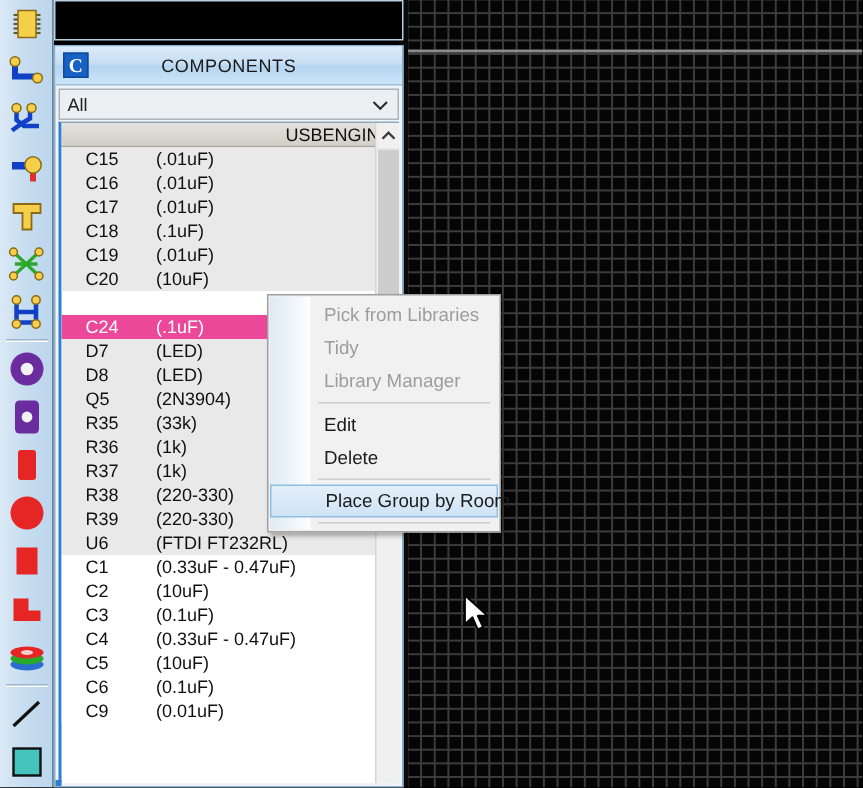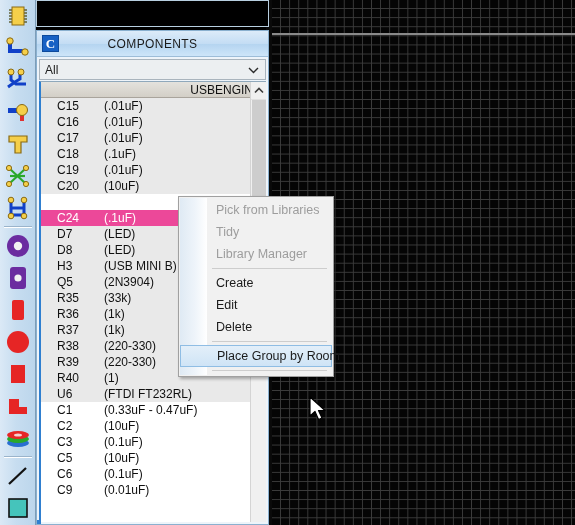--- a/index.html
+++ b/index.html
@@ -515,24 +515,20 @@
           </div>
           <div class="row g0">
             <span class="ref">D7</span>
             <span class="val">(LED)</span>
           </div>
           <div class="row g0">
             <span class="ref">D8</span>
             <span class="val">(LED)</span>
           </div>
           <div class="row g0">
-            <span class="ref">H3</span>
-            <span class="val">(USB MINI B)</span>
-          </div>
-          <div class="row g0">
             <span class="ref">Q5</span>
             <span class="val">(2N3904)</span>
           </div>
           <div class="row g0">
             <span class="ref">R35</span>
             <span class="val">(33k)</span>
           </div>
           <div class="row g0">
             <span class="ref">R36</span>
             <span class="val">(1k)</span>
@@ -541,40 +537,40 @@
             <span class="ref">R37</span>
             <span class="val">(1k)</span>
           </div>
           <div class="row g0">
             <span class="ref">R38</span>
             <span class="val">(220-330)</span>
           </div>
           <div class="row g0">
             <span class="ref">R39</span>
             <span class="val">(220-330)</span>
-          </div>
-          <div class="row g0">
-            <span class="ref">R40</span>
-            <span class="val">(1)</span>
           </div>
           <div class="row g0">
             <span class="ref">U6</span>
             <span class="val">(FTDI FT232RL)</span>
           </div>
           <div class="row g1">
             <span class="ref">C1</span>
             <span class="val">(0.33uF - 0.47uF)</span>
           </div>
           <div class="row g1">
             <span class="ref">C2</span>
             <span class="val">(10uF)</span>
           </div>
           <div class="row g1">
             <span class="ref">C3</span>
             <span class="val">(0.1uF)</span>
+          </div>
+          <div class="row g1">
+            <span class="ref">C4</span>
+            <span class="val">(0.33uF - 0.47uF)</span>
           </div>
           <div class="row g1">
             <span class="ref">C5</span>
             <span class="val">(10uF)</span>
           </div>
           <div class="row g1">
             <span class="ref">C6</span>
             <span class="val">(0.1uF)</span>
           </div>
           <div class="row g1">
@@ -596,21 +592,20 @@
     <div id="panel-accent"></div>
   </div>
 
   <div id="ctx-menu">
     <div id="ctx-gutter"></div>
     <div id="ctx-items">
         <div class="mi disabled">Pick from Libraries</div>
         <div class="mi disabled">Tidy</div>
         <div class="mi disabled">Library Manager</div>
         <div class="mi-sep"></div>
-        <div class="mi">Create</div>
         <div class="mi">Edit</div>
         <div class="mi">Delete</div>
         <div class="mi-sep"></div>
         <div class="mi hl">Place Group by Room</div>
         <div class="mi-sep"></div>
       </div>
   </div>
 
   <div id="cursor" style="left: 309px; top: 396px;">
     <svg width="20" height="28" viewBox="0 0 20 28">

